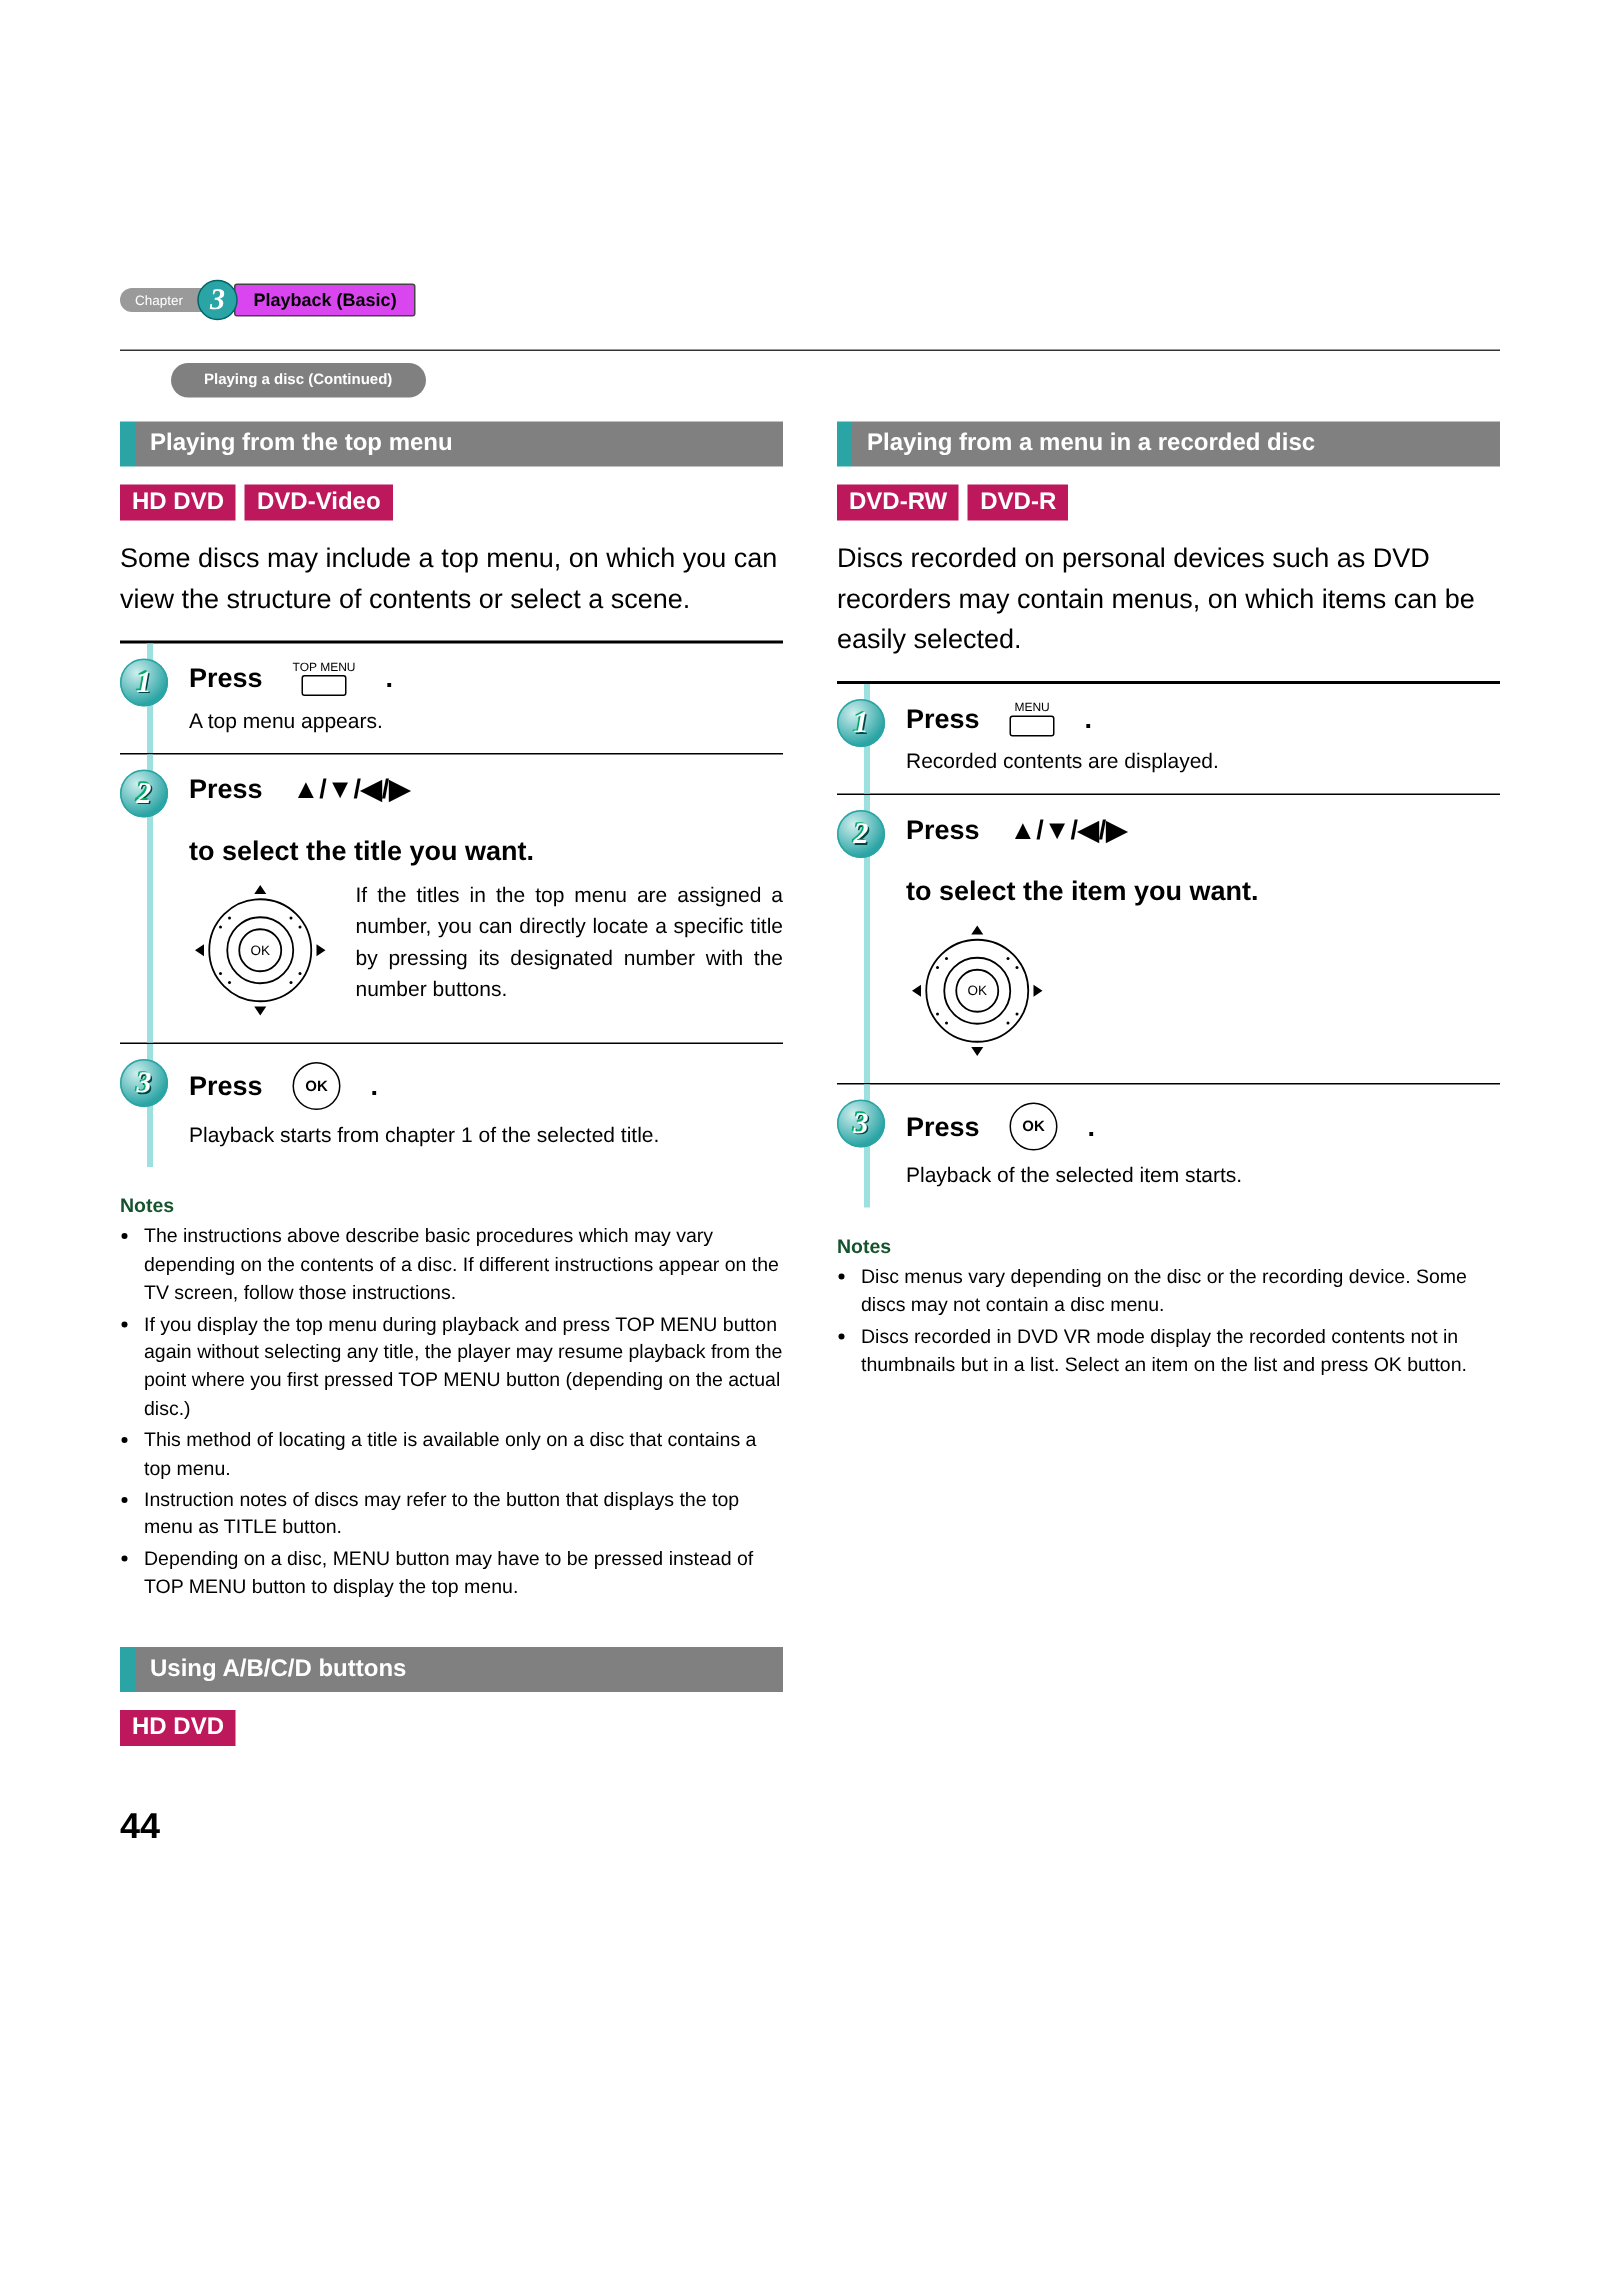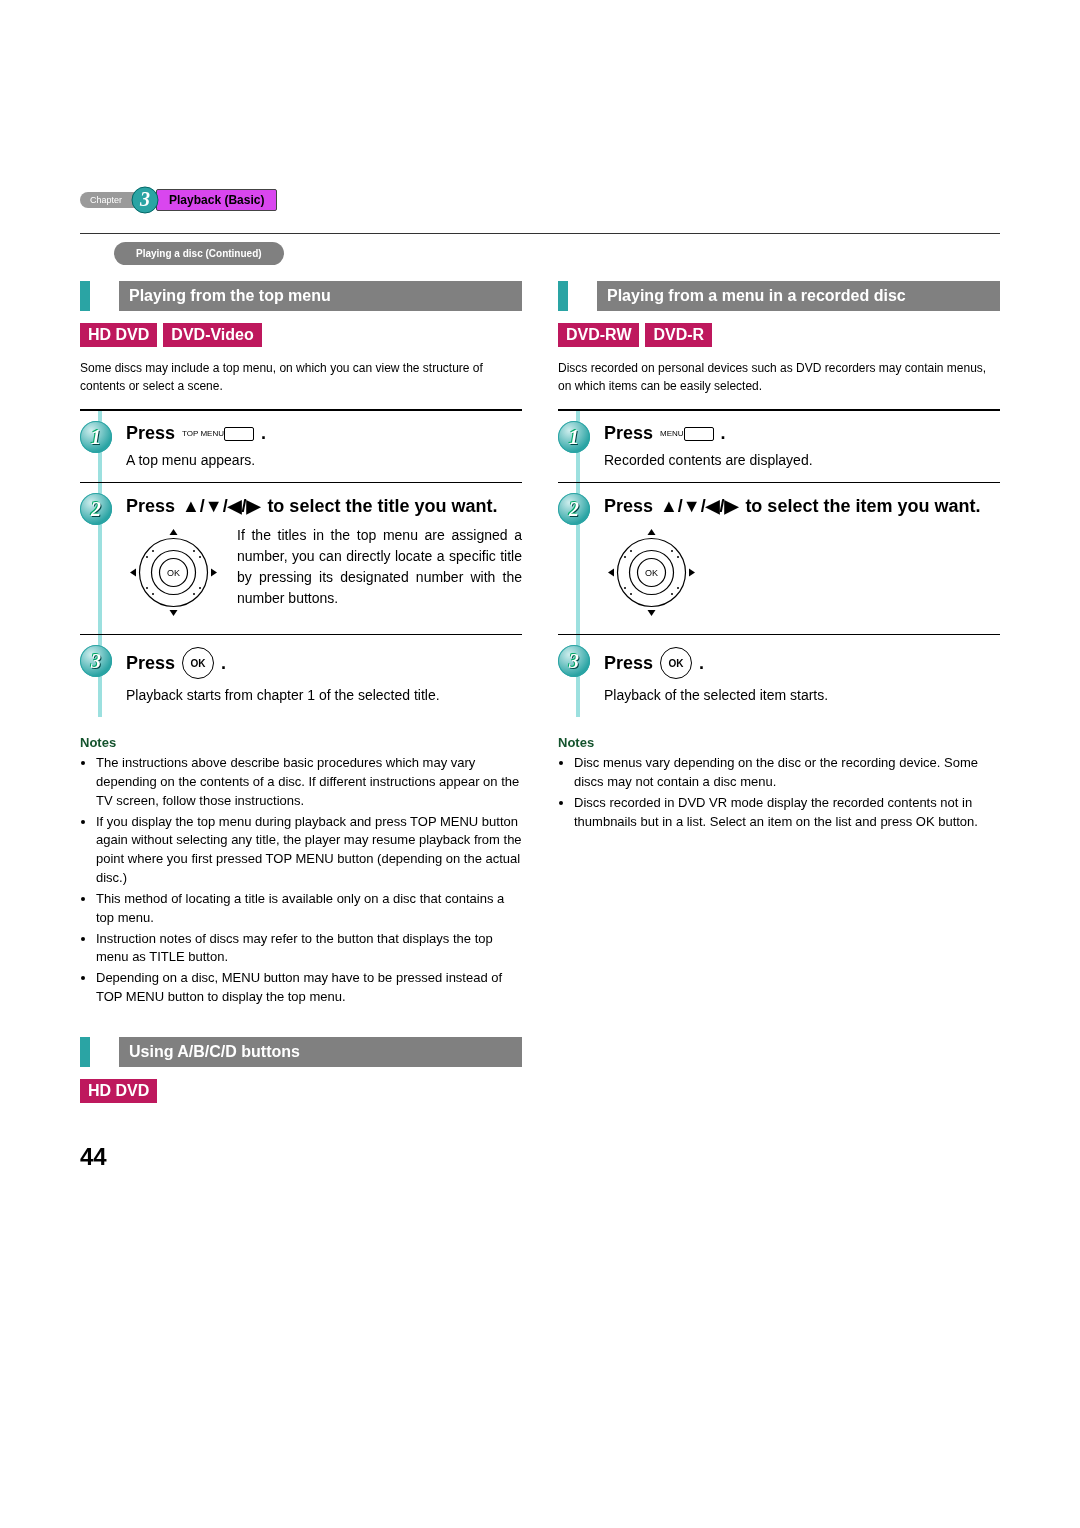--- a/index.html
+++ b/index.html
@@ -63,21 +63,20 @@
     gap: 36px;
   }
   .col {
     flex: 1 1 0;
     min-width: 0;
   }
   .section-bar {
     display: flex;
     align-items: stretch;
     margin-bottom: 12px;
-    gap: 29px;
   }
   .section-bar .teal {
     width: 10px;
     background: #2aa4a4;
   }
   .section-bar .gray {
     flex: 1;
     background: #808080;
     color: #fff;
     font-weight: bold;
@@ -90,21 +89,21 @@
     margin-bottom: 12px;
   }
   .badge {
     background: #be185d;
     color: #fff;
     font-size: 16px;
     font-weight: bold;
     padding: 3px 8px;
   }
   .body-text {
-    font-size: 12px;
+    font-size: 18px;
     line-height: 1.5;
   }
   .steps {
     border-top: 2px solid #000;
     margin-top: 14px;
   }
   .step {
     display: flex;
     border-bottom: 1px solid #000;
     position: relative;
@@ -147,25 +146,25 @@
   .step-body {
     flex: 1;
     padding: 12px 0 14px 6px;
   }
   .instr {
     font-size: 18px;
     font-weight: bold;
     display: flex;
     align-items: center;
     flex-wrap: wrap;
-    gap: 7px;
+    gap: 20px;
   }
   .btn-key {
     display: inline-flex;
-    flex-direction: row;
+    flex-direction: column;
     align-items: center;
     font-size: 8px;
     font-weight: normal;
     line-height: 1;
   }
   .btn-key .rect {
     width: 28px;
     height: 12px;
     border: 1.5px solid #000;
     border-radius: 2px;

